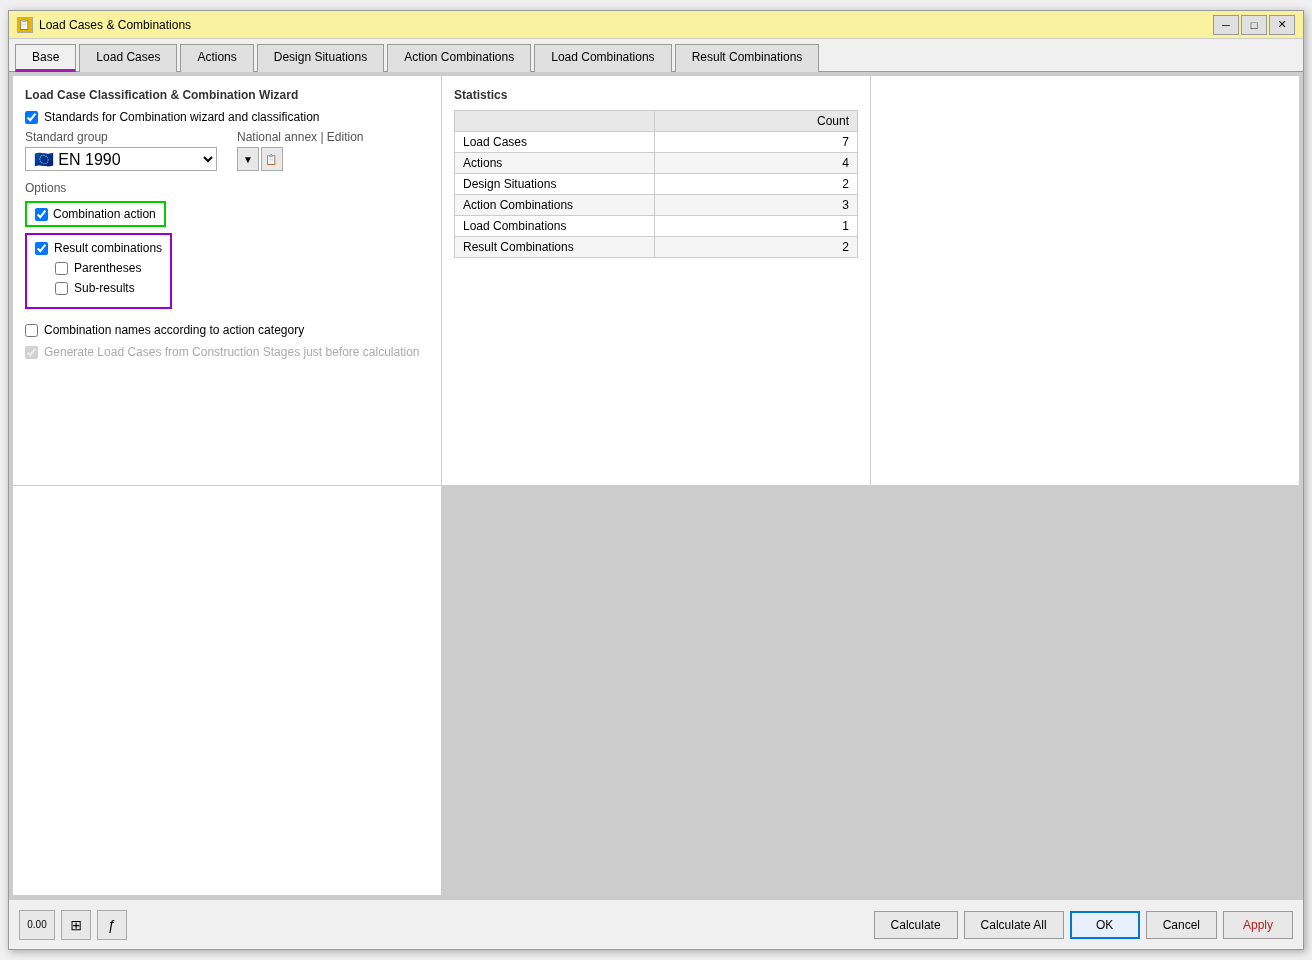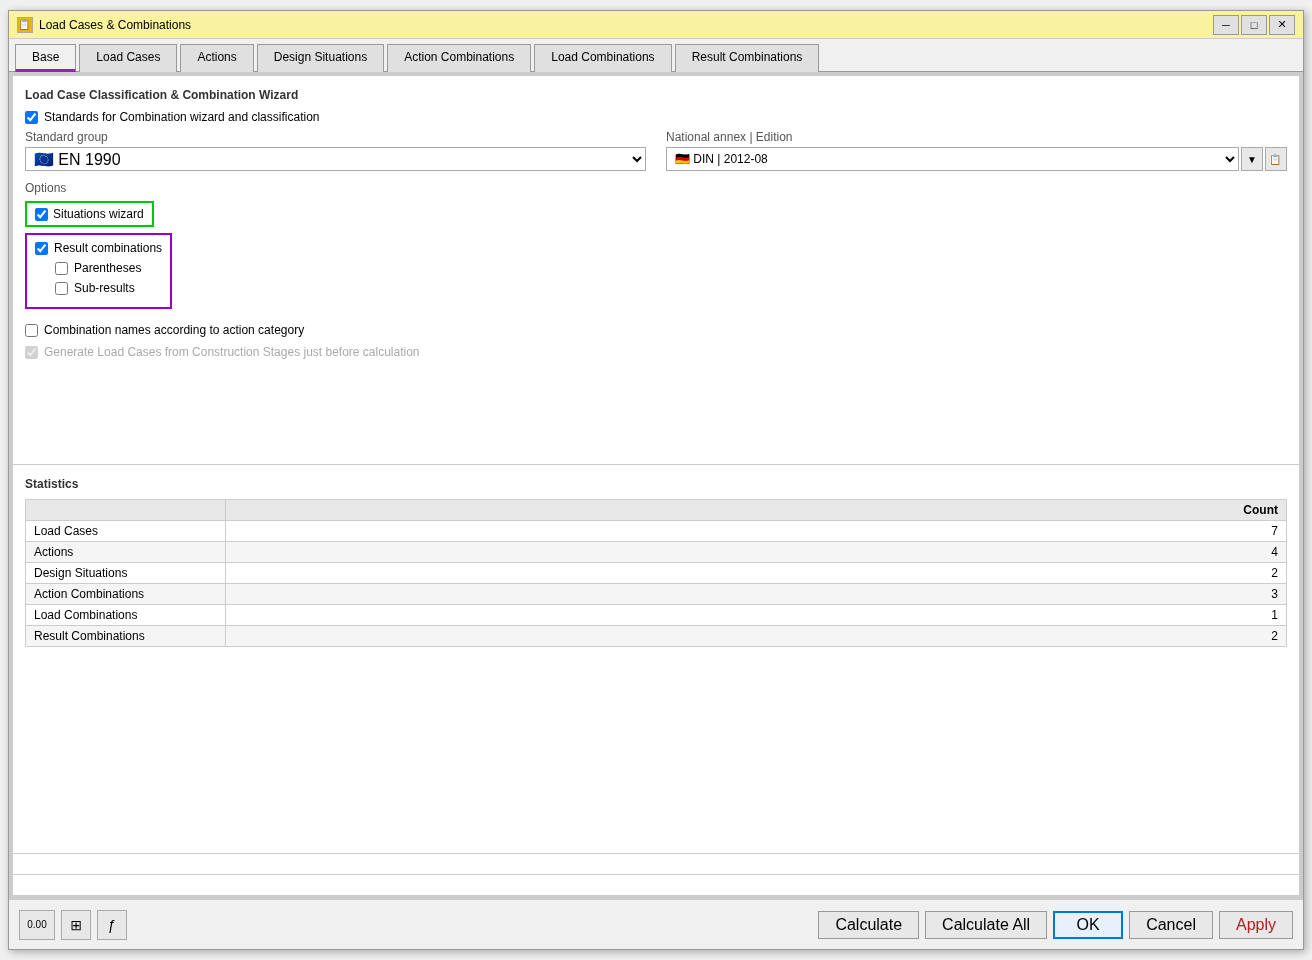--- a/index.html
+++ b/index.html
@@ -93,21 +93,21 @@
       flex: 1;
       display: flex;
       flex-direction: column;
       overflow: hidden;
       background: #f0f0f0;
     }
 
     .main-panels {
       flex: 1;
       display: grid;
-      grid-template-columns: 1fr;
+      grid-template-columns: 1fr 1fr 1fr;
       grid-template-rows: 1fr 1fr;
       gap: 1px;
       padding: 4px;
       background: #ccc;
       overflow: hidden;
     }
     .panel {
       background: white;
       overflow: auto;
       padding: 10px;
@@ -216,21 +216,21 @@
     .stats-table {
       width: 100%;
       border-collapse: collapse;
       font-size: 12px;
     }
     .stats-table th {
       background: #e8e8e8;
       border: 1px solid #ccc;
       padding: 3px 8px;
       text-align: right;
-      font-weight: bold;
+      font-weight: normal;
     }
     .stats-table td {
       border: 1px solid #ccc;
       padding: 3px 8px;
     }
     .stats-table tr:nth-child(even) td { background: #f5f5f5; }
     .stats-table td:last-child { text-align: right; }
 
     .disabled-text {
       color: #aaa;
@@ -265,21 +265,21 @@
     .bottom-buttons {
       display: flex;
       gap: 6px;
     }
     .btn {
       height: 28px;
       padding: 0 16px;
       border: 1px solid #999;
       background: #e8e8e8;
       cursor: pointer;
-      font-size: 16px;
+      font-size: 12px;
       min-width: 70px;
     }
     .btn.primary {
       border: 2px solid #0078d7;
       background: #e8f0fe;
     }
     .btn.disabled {
       color: #b91c1c;
       cursor: default;
     }
@@ -323,36 +323,33 @@
         <div class="form-row">
           <div class="form-col">
             <div class="form-label">Standard group</div>
             <select class="dropdown">
               <option>🇪🇺 EN 1990</option>
             </select>
           </div>
           <div class="form-col">
             <div class="form-label">National annex | Edition</div>
             <div class="dropdown-with-btns">
-              <select>
-                <option>🇩🇪 DIN | 2012-08</option>
-              </select>
               <button class="icon-btn" title="Filter">▼</button>
               <button class="icon-btn" title="Edit">📋</button>
             </div>
           </div>
         </div>
 
         <div class="options-section">
           <div class="options-label">Options</div>
 
           
           <div class="highlight-green">
             <input type="checkbox" id="combo-wizard-cb" checked="" style="">
-            <label for="combo-wizard-cb" style="margin-left:5px;">Situations wizard</label>
+            <label for="combo-wizard-cb" style="margin-left:5px;">Combination action</label>
           </div>
           <br>
 
           
           <div class="highlight-purple">
             <div class="checkbox-row">
               <input type="checkbox" id="result-cb" checked="" style="">
               <label for="result-cb">Result combinations</label>
             </div>
             <div class="indented">

